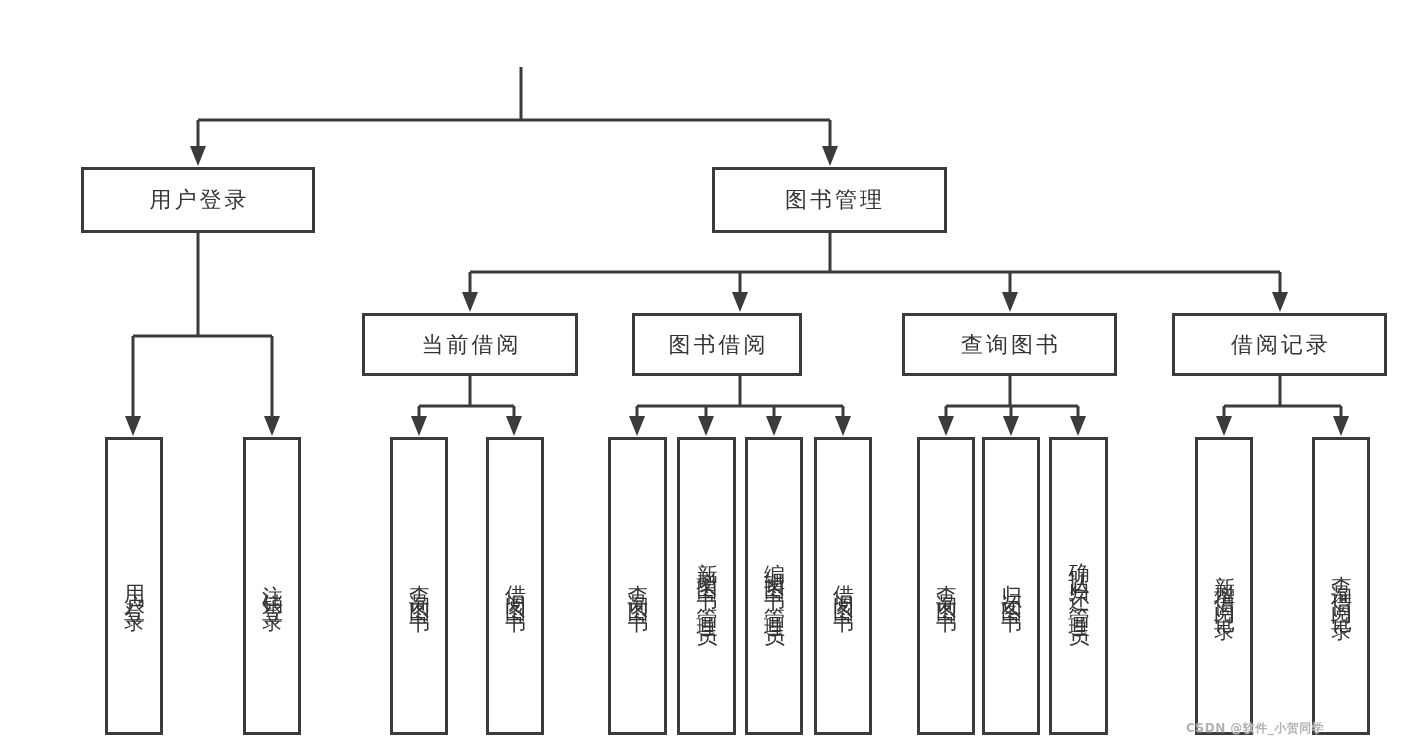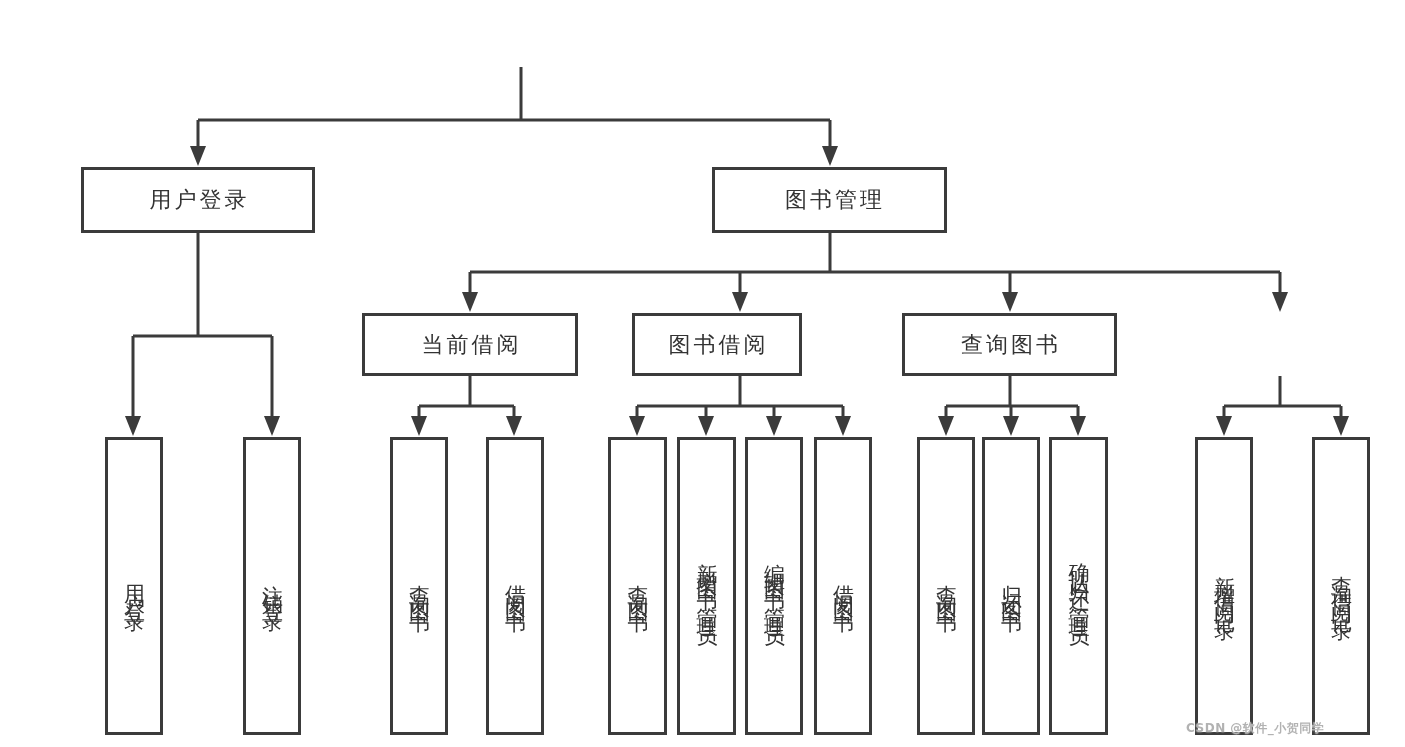--- a/index.html
+++ b/index.html
@@ -73,20 +73,21 @@
     </g>
   </svg>
 
 
   <div class="box" style="left:81px;top:167px;width:234px;height:66px;">用户登录</div>
   <div class="box" style="left:712px;top:167px;width:235px;height:66px;padding-left:8px;">图书管理</div>
 
   <div class="box" style="left:362px;top:313px;width:216px;height:63px;">当前借阅</div>
   <div class="box" style="left:632px;top:313px;width:170px;height:63px;">图书借阅</div>
   <div class="box" style="left:902px;top:313px;width:215px;height:63px;">查询图书</div>
+  <div class="box" style="left:1172px;top:313px;width:215px;height:63px;">借阅记录</div>
 
   <div class="box leaf" style="left:105px;top:437px;width:58px;height:298px;">用户登录</div>
   <div class="box leaf" style="left:243px;top:437px;width:58px;height:298px;">注销登录</div>
 
   <div class="box leaf" style="left:390px;top:437px;width:58px;height:298px;">查询图书</div>
   <div class="box leaf" style="left:486px;top:437px;width:58px;height:298px;">借阅图书</div>
 
   <div class="box leaf" style="left:608px;top:437px;width:59px;height:298px;">查询图书</div>
   <div class="box leaf" style="left:677px;top:437px;width:59px;height:298px;">新增图书（管理员）</div>
   <div class="box leaf" style="left:745px;top:437px;width:58px;height:298px;">编辑图书（管理员）</div>

